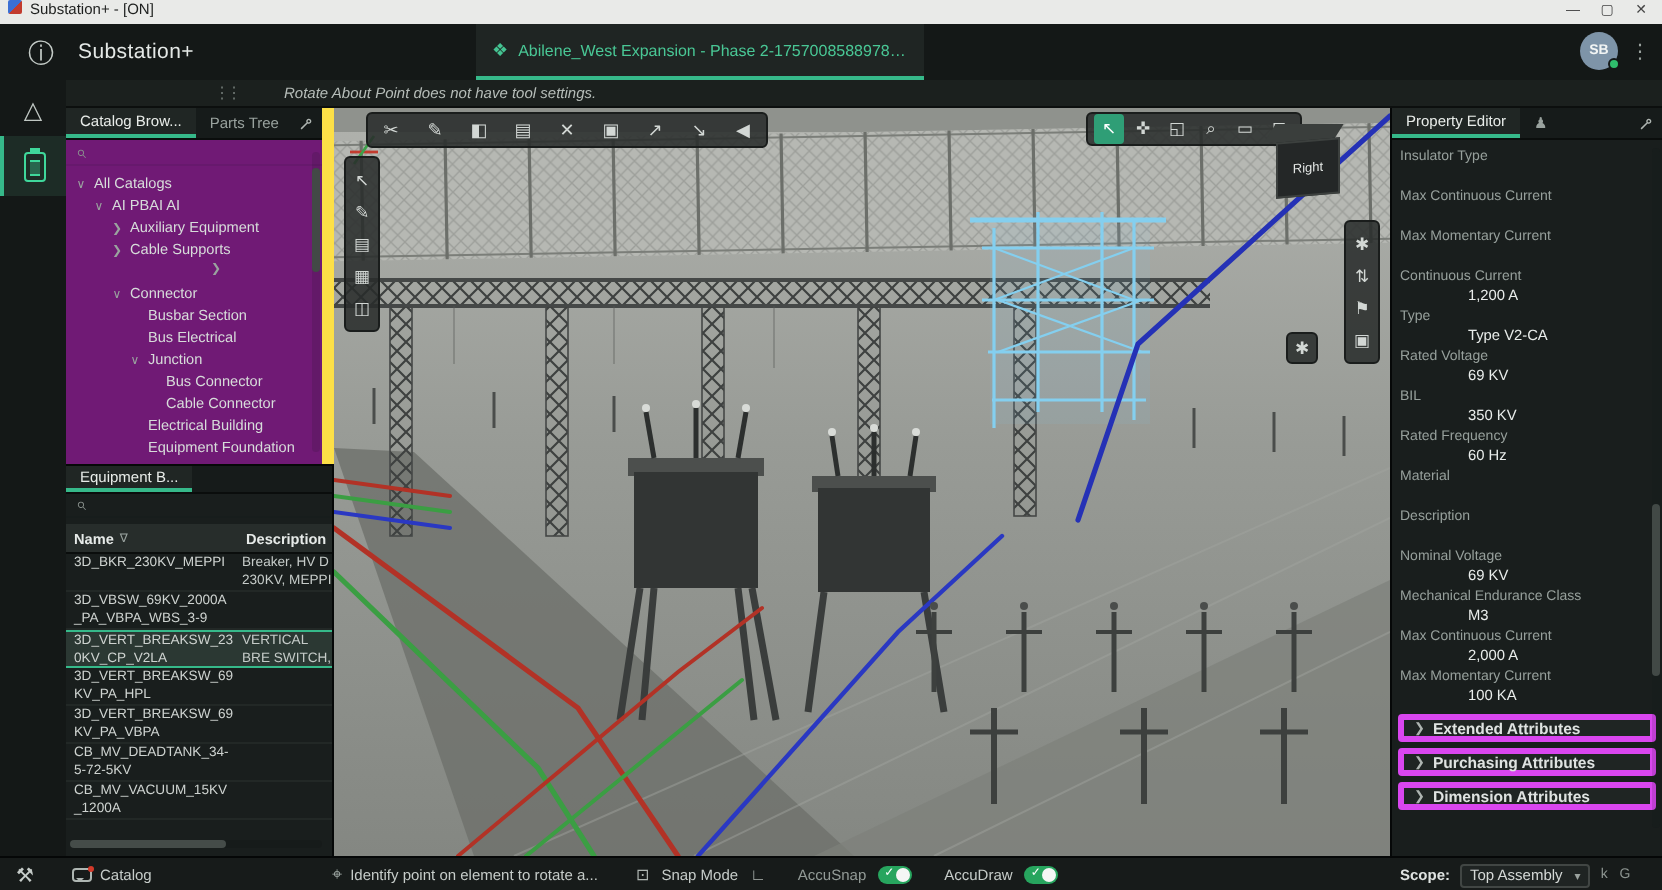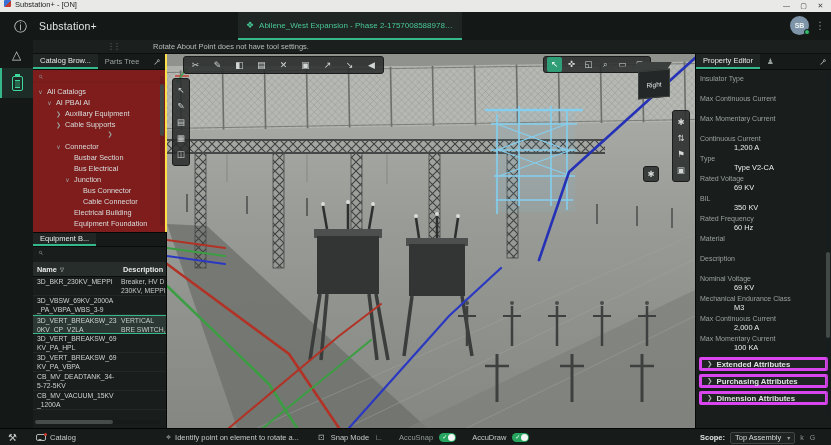--- a/index.html
+++ b/index.html
@@ -30,32 +30,32 @@
   .leftstrip{left:0;top:40px;width:33px;height:388px;background:#141817}
   .strip-ic{width:33px;height:26px;display:flex;align-items:center;justify-content:center;color:#c0c7c3;font-size:12px}
   .strip-active{height:30px;background:#1d2c26;border-left:2px solid #36b98a}
   .batt{width:11px;height:15px;border:1.3px solid #3fd79b;border-radius:2px;position:relative}
   .batt::before{content:"";position:absolute;left:2px;top:-3px;width:5px;height:2px;background:#3fd79b}
   .batt::after{content:"";position:absolute;left:2px;top:3px;width:5px;height:6px;background:#3fd79b55;border-top:1px solid #3fd79b;border-bottom:1px solid #3fd79b}
   
   .toolsettings{left:33px;top:40px;width:798px;height:14px;background:#1b201e;border-bottom:1px solid #0c0f0e;
     display:flex;align-items:center}
   .grip{color:#6f7773;font-size:8px;letter-spacing:-2px;margin-left:74px}
-  .ts-msg{color:#b6bdb9;font-size:7.5px;margin-left:34px}
+  .ts-msg{color:#b6bdb9;font-style:italic;font-size:7.5px;margin-left:23px}
   
   .tabsrow{height:16px;background:#161b1a;border-bottom:1px solid #0a0d0c;display:flex;align-items:stretch;position:relative}
   .ptab{padding:0 7px;display:flex;align-items:center;font-size:7.5px;color:#99a29e;white-space:nowrap}
   .ptab.on{background:#20262422;background-color:#202624;color:#e8ece9;border-bottom:2px solid #36b98a}
   .pin{position:absolute;right:4px;top:3px;color:#aeb5b1;font-size:9px;transform:rotate(-45deg)}
   .searchrow{height:13px;display:flex;align-items:center;border-bottom:1px solid #11151415;padding-left:5px}
   .searchrow::before{content:"⌕";color:#8b938f;font-size:9px;transform:scaleX(-1)}
   .vsb{position:absolute;width:4px;background:#10141322;border-radius:2px}
   .vthumb{position:absolute;width:4px;background:#424946;border-radius:2px}
   
-  .catalog{left:33px;top:54px;width:134px;height:178px;background:#7f1d1d;border-right:2px solid #fde047}
+  .catalog{left:33px;top:54px;width:134px;height:178px;background:#701a75;border-right:6px solid #fde047}
   .tree{padding-top:3px;position:relative}
   .titem{height:11px;display:flex;align-items:center;gap:3px;overflow:hidden}
   .chev{width:7px;flex:0 0 7px;text-align:center;color:#9aa39f;font-size:6px}
   .tlabel{color:#d7dcda;font-size:7.3px;white-space:nowrap}
   
   .equipment{left:33px;top:232px;width:134px;height:196px;background:#191e1d;border-right:1px solid #060808;border-top:1px solid #060808}
   .ehead{height:15px;background:#272d2b;display:flex;border-bottom:1px solid #0a0d0c;margin-top:3px}
   .ehead .hc{font-size:7.3px;color:#e6eae8;font-weight:bold;display:flex;align-items:center;gap:3px;padding-left:4px}
   .hc.c1{width:86px}.hc.c1::after{content:"∇";font-size:6px;color:#9aa39f;font-weight:normal}
   .hc.c2{flex:1}

